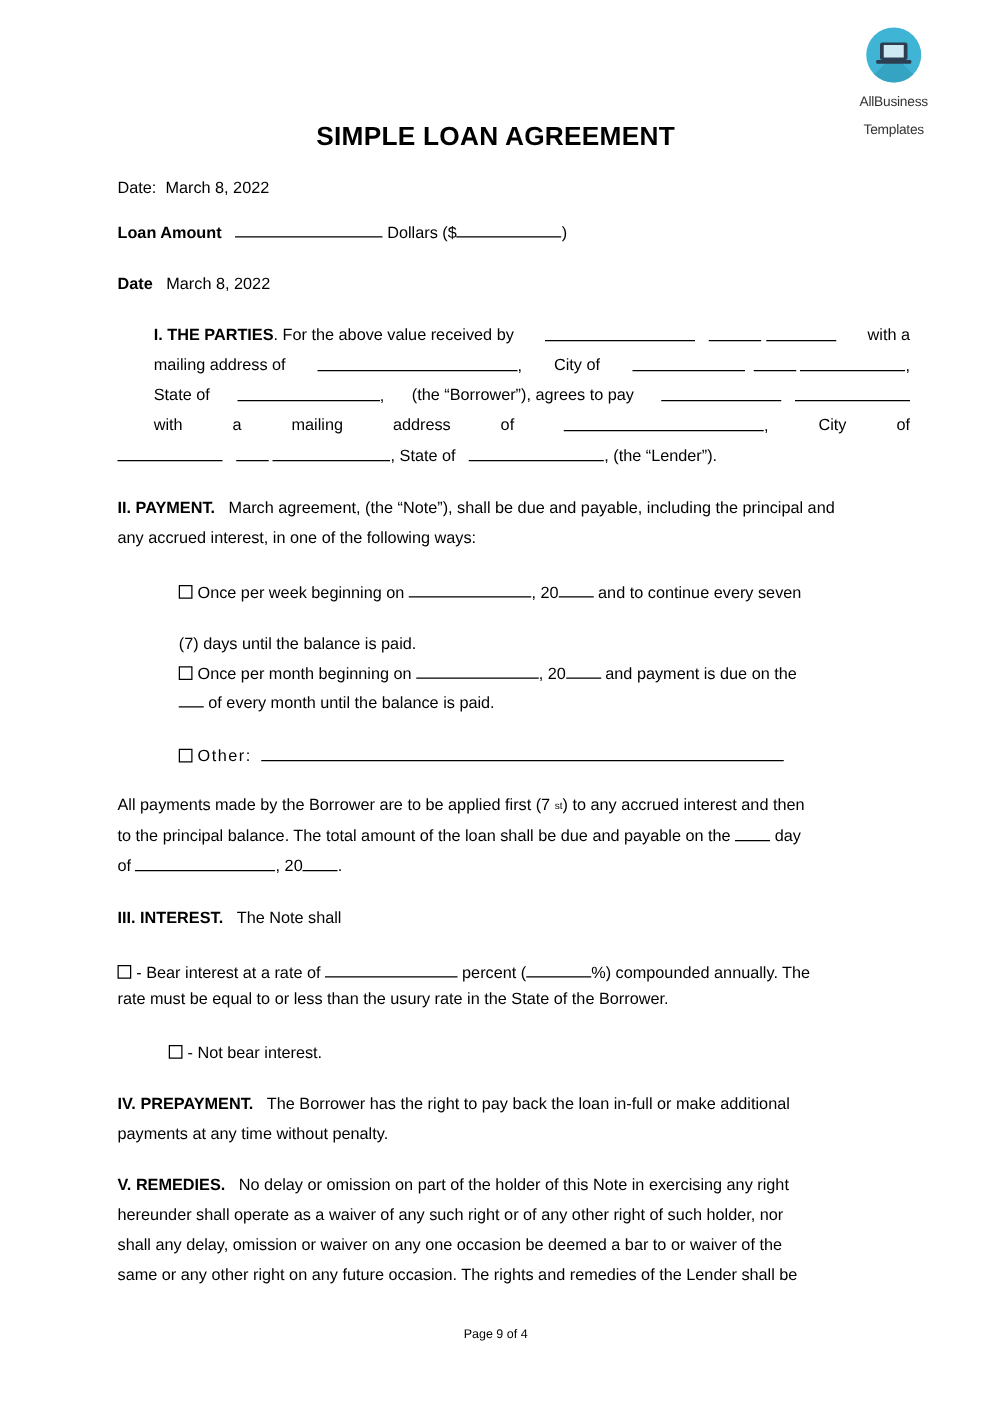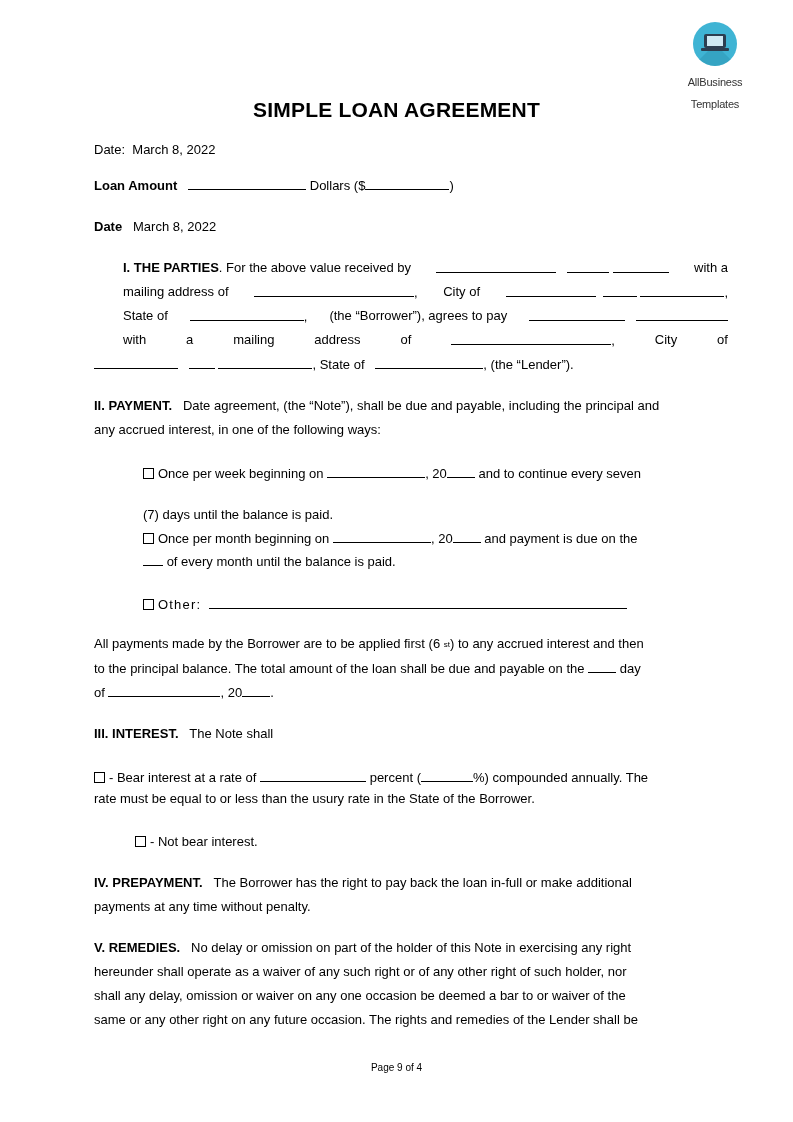--- a/index.html
+++ b/index.html
@@ -82,42 +82,42 @@
   <span><span class="blank" style="width:160px;"></span>,</span>
   <span>City</span>
   <span>of</span>
 </div>
 <div class="line" style="top:356px;">
   <span class="blank" style="width:84px;"></span>&nbsp;&nbsp;&nbsp;<span class="blank" style="width:26px;"></span>&nbsp;<span class="blank" style="width:94px;"></span><span>, State of</span>&nbsp;&nbsp;&nbsp;<span class="blank" style="width:108px;"></span><span>, (the “Lender”).</span>
 </div>
 
 <div class="line" style="top:398px;">
   <span class="b">II. PAYMENT.</span>&nbsp;&nbsp;
-  <span>Date agreement, (the “Note”), shall be due and payable, including the principal and</span>
+  <span>March agreement, (the “Note”), shall be due and payable, including the principal and</span>
 </div>
 <div class="line" style="top:422px;">any accrued interest, in one of the following ways:</div>
 
 <div class="line" style="top:465px; left:143px;">
   <span class="cb"></span><span>Once per week beginning on</span>&nbsp;<span class="blank" style="width:98px;"></span><span>, 20</span><span class="blank" style="width:28px;"></span>&nbsp;<span>and to continue every seven</span>
 </div>
 <div class="line" style="top:507px; left:143px;">(7) days until the balance is paid.</div>
 
 <div class="line" style="top:530px; left:143px;">
   <span class="cb"></span><span>Once per month beginning on</span>&nbsp;<span class="blank" style="width:98px;"></span><span>, 20</span><span class="blank" style="width:28px;"></span>&nbsp;<span>and payment is due on the</span>
 </div>
 <div class="line" style="top:553px; left:143px;">
   <span class="blank" style="width:20px;"></span>&nbsp;<span>of every month until the balance is paid.</span>
 </div>
 
 <div class="line" style="top:596px; left:143px;">
   <span class="cb"></span><span class="other-label">Other:</span>&nbsp;&nbsp;<span class="blank" style="width:418px;"></span>
 </div>
 
 <div class="line" style="top:636px;">
-  <span>All payments made by the Borrower are to be applied first (6</span>&nbsp;<span class="sup">st</span><span>) to any accrued interest and then</span>
+  <span>All payments made by the Borrower are to be applied first (7</span>&nbsp;<span class="sup">st</span><span>) to any accrued interest and then</span>
 </div>
 <div class="line" style="top:660px;">
   <span>to the principal balance. The total amount of the loan shall be due and payable on the</span>&nbsp;<span class="blank" style="width:28px;"></span>&nbsp;<span>day</span>
 </div>
 <div class="line" style="top:684px;">
   <span>of</span>&nbsp;<span class="blank" style="width:112px;"></span><span>, 20</span><span class="blank" style="width:28px;"></span><span>.</span>
 </div>
 
 <div class="line" style="top:726px;">
   <span class="b">III. INTEREST.</span>&nbsp;&nbsp;&nbsp;<span>The Note shall</span>

